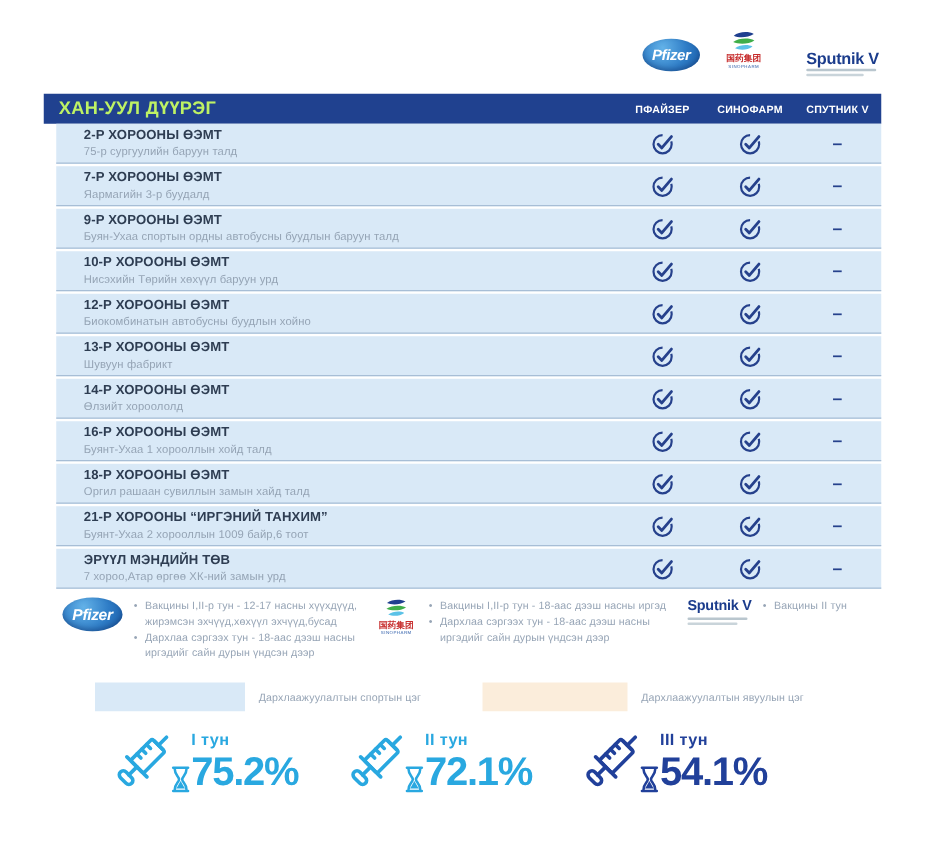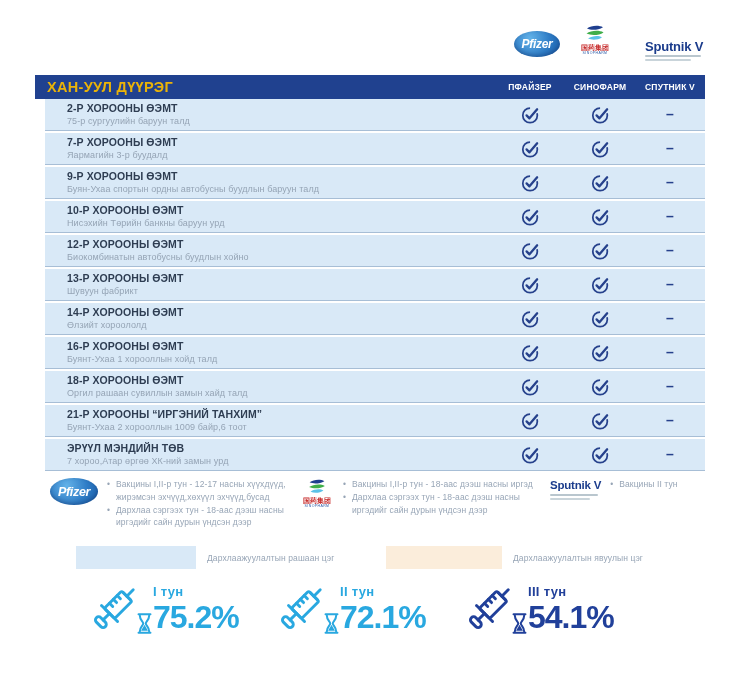--- a/index.html
+++ b/index.html
@@ -21,21 +21,21 @@
   .sputnik-badge{display:flex;flex-direction:column;line-height:1;}
   .sputnik-badge .sp-name{font-weight:bold;color:#1b3c8c;letter-spacing:-.2px;}
   .sputnik-top{position:absolute;left:645px;top:40px;}
   .sputnik-top .sp-name{font-size:13px;}
   .tag-line{height:2px;background:#b9c6ce;margin-top:2px;border-radius:1px;}
   .tl1{width:56px;} .tl2{width:46px;background:#c9d4da;}
 
   
   .vtable{position:absolute;left:35px;top:75px;width:670px;}
   .thead{display:grid;grid-template-columns:1fr 70px 70px 70px;align-items:center;background:#20418f;height:24px;}
-  .ttitle{color:#eab308;font-size:14.5px;font-weight:bold;padding-left:12px;letter-spacing:.3px;white-space:nowrap;}
+  .ttitle{color:#bef264;font-size:14.5px;font-weight:bold;padding-left:12px;letter-spacing:.3px;white-space:nowrap;}
   .tcol{color:#fff;font-size:8.5px;font-weight:bold;text-align:center;letter-spacing:.2px;white-space:nowrap;}
   .tbody{margin-left:10px;}
   .trow{display:grid;grid-template-columns:1fr 70px 70px 70px;background:#d9e9f7;
     border-bottom:1px solid #a7bed6;margin-bottom:2px;align-items:center;}
   .trow-text{padding:3px 0 3px 22px;}
   .trow-title{font-size:10.5px;font-weight:bold;color:#2e3d52;line-height:1.18;letter-spacing:.1px;}
   .trow-sub{font-size:9px;color:#95a4b5;line-height:1.18;margin-top:2px;letter-spacing:.1px;}
   .tcell{display:flex;align-items:center;justify-content:center;}
   .dash-icon{color:#26418c;font-weight:bold;font-size:14px;line-height:1;}
 
@@ -171,21 +171,21 @@
             </svg>
           </div>
     <div class="tcell">
             <span class="dash-icon">–</span>
           </div>
   </div>
 
   <div class="trow">
     <div class="trow-text">
       <div class="trow-title">10-Р ХОРООНЫ ӨЭМТ</div>
-      <div class="trow-sub">Нисэхийн Төрийн банкны баруун урд</div>
+      <div class="trow-sub">Нисэхийн Төрийн хөхүүл баруун урд</div>
     </div>
     <div class="tcell">
             <svg width="21" height="21" viewBox="0 0 24 24" aria-hidden="true">
               <circle cx="11.5" cy="13" r="8.3" fill="none" stroke="#26418c" stroke-width="2" pathLength="100" stroke-dasharray="80 20" stroke-dashoffset="5"></circle>
               <path d="M7.5 13 l3.3 3.4 L19.6 6" fill="none" stroke="#26418c" stroke-width="2.6" stroke-linecap="round" stroke-linejoin="round"></path>
             </svg>
           </div>
     <div class="tcell">
             <svg width="21" height="21" viewBox="0 0 24 24" aria-hidden="true">
               <circle cx="11.5" cy="13" r="8.3" fill="none" stroke="#26418c" stroke-width="2" pathLength="100" stroke-dasharray="80 20" stroke-dashoffset="5"></circle>
@@ -387,21 +387,21 @@
         <div class="tag-line tl2"></div>
       </div>
       <ul class="bullets">
           <li>Вакцины II тун</li>
         </ul>
     </div>
   </div>
 
   <div class="point-legend">
     <div class="swatch sw1" style="background: rgb(217, 233, 247);"></div>
-    <div class="pl-label pl1">Дархлаажуулалтын рашаан цэг</div>
+    <div class="pl-label pl1">Дархлаажуулалтын спортын цэг</div>
     <div class="swatch sw2" style="background: rgb(251, 237, 219);"></div>
     <div class="pl-label pl2">Дархлаажуулалтын явуулын цэг</div>
   </div>
 
   <div class="stats">
     <div class="stat st1" style="color: rgb(41, 168, 224);">
       <span class="stat-icons">
           <svg width="58" height="58" viewBox="0 0 64 64" aria-hidden="true">
             <g fill="none" stroke="currentColor" stroke-width="3.2" stroke-linecap="round" stroke-linejoin="round" transform="rotate(45 32 32)">
               <path d="M32 2 V12"></path>

